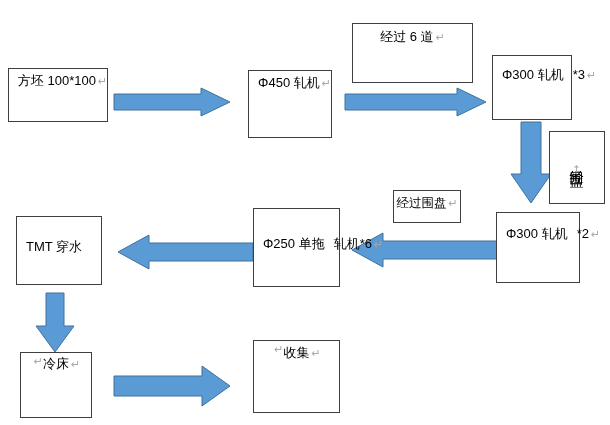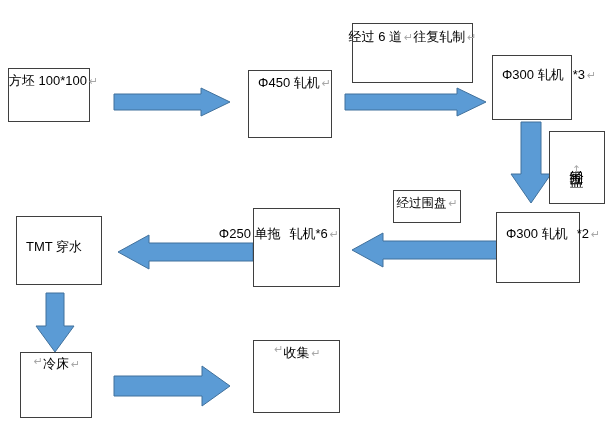--- a/index.html
+++ b/index.html
@@ -35,52 +35,51 @@
   <svg id="arrow-layer" viewBox="0 0 610 425">
     <polygon class="arrow-shape" points="114,94 201,94 201,88 230,102 201,116 201,110 114,110" fill="#5B9BD5" stroke="#41719C"></polygon>
     <polygon class="arrow-shape" points="345,94 457,94 457,88 486,102 457,116 457,110 345,110" fill="#5B9BD5" stroke="#41719C"></polygon>
     <polygon class="arrow-shape" points="521,122 541,122 541,174 551,174 531,203 511,174 521,174" fill="#5B9BD5" stroke="#41719C"></polygon>
     <polygon class="arrow-shape" points="497,241 383,241 383,233 352,250 383,267 383,259 497,259" fill="#5B9BD5" stroke="#41719C"></polygon>
     <polygon class="arrow-shape" points="253,243 149,243 149,235 118,252 149,269 149,261 253,261" fill="#5B9BD5" stroke="#41719C"></polygon>
     <polygon class="arrow-shape" points="46,293 64,293 64,326 74,326 55,352 36,326 46,326" fill="#5B9BD5" stroke="#41719C"></polygon>
     <polygon class="arrow-shape" points="114,376 202,376 202,366 230,386 202,406 202,396 114,396" fill="#5B9BD5" stroke="#41719C"></polygon>
   </svg>
 
-  <div class="box pad-l" style="left:8px;top:68px;width:82px;height:54px">
+  <div class="box pad-l" style="left:8px;top:68px;width:100px;height:54px">
     <div class="line"><span>方坯 100*100</span><span class="ret" style="color: rgb(168, 168, 168);">↵</span></div>
   </div>
 
   <div class="box pad-l" style="left:248px;top:70px;width:84px;height:68px">
     <div class="line"><span>Φ450 轧机</span><span class="ret" style="color: rgb(168, 168, 168);">↵</span></div>
   </div>
 
   <div class="box center" style="left:352px;top:23px;width:121px;height:60px;line-height:26px">
     <div class="line"><span>经过 6 道</span><span class="ret" style="color: rgb(168, 168, 168);">↵</span></div>
-    <div class="line"><span>往复轧制</span><span class="ret" style="color: rgb(168, 168, 168);">↵</span></div>
   </div>
 
   <div class="box pad-l" style="left:492px;top:55px;width:80px;height:65px;justify-content:flex-start;padding-top:7px">
     <div class="line"><span>Φ300 轧机</span></div>
     <div class="line"><span>*3</span><span class="ret" style="color: rgb(168, 168, 168);">↵</span></div>
   </div>
 
   <div class="box vert" style="left:549px;top:131px;width:56px;height:73px">
     <div class="line"><span>经围盘</span><span class="ret" style="color: rgb(168, 168, 168);">↵</span></div>
   </div>
 
   <div class="box pad-l" style="left:496px;top:212px;width:84px;height:71px;justify-content:flex-start;padding-top:9px">
     <div class="line"><span>Φ300 轧机</span></div>
     <div class="line"><span>*2</span><span class="ret" style="color: rgb(168, 168, 168);">↵</span></div>
   </div>
 
   <div class="box center" style="left:393px;top:190px;width:68px;height:33px;font-size:12.5px">
     <div class="line"><span>经过围盘</span><span class="ret" style="color: rgb(168, 168, 168);">↵</span></div>
   </div>
 
-  <div class="box pad-l" style="left:253px;top:208px;width:87px;height:79px;justify-content:flex-end;padding-top:12px;line-height:25px">
+  <div class="box pad-l" style="left:253px;top:208px;width:87px;height:79px;justify-content:space-between;padding-top:22px;line-height:25px">
     <div class="line"><span>Φ250 单拖</span></div>
     <div class="line"><span>轧机*6</span><span class="ret" style="color: rgb(168, 168, 168);">↵</span></div>
   </div>
 
   <div class="box pad-l" style="left:16px;top:216px;width:86px;height:69px;justify-content:flex-start;padding-top:17px;line-height:25px">
     <div class="line"><span>TMT 穿水</span></div>
   </div>
 
   <div class="box center" style="left:20px;top:352px;width:72px;height:66px;line-height:22px">
     <div class="line ret-line"><span class="ret" style="color: rgb(168, 168, 168);">↵</span></div>

